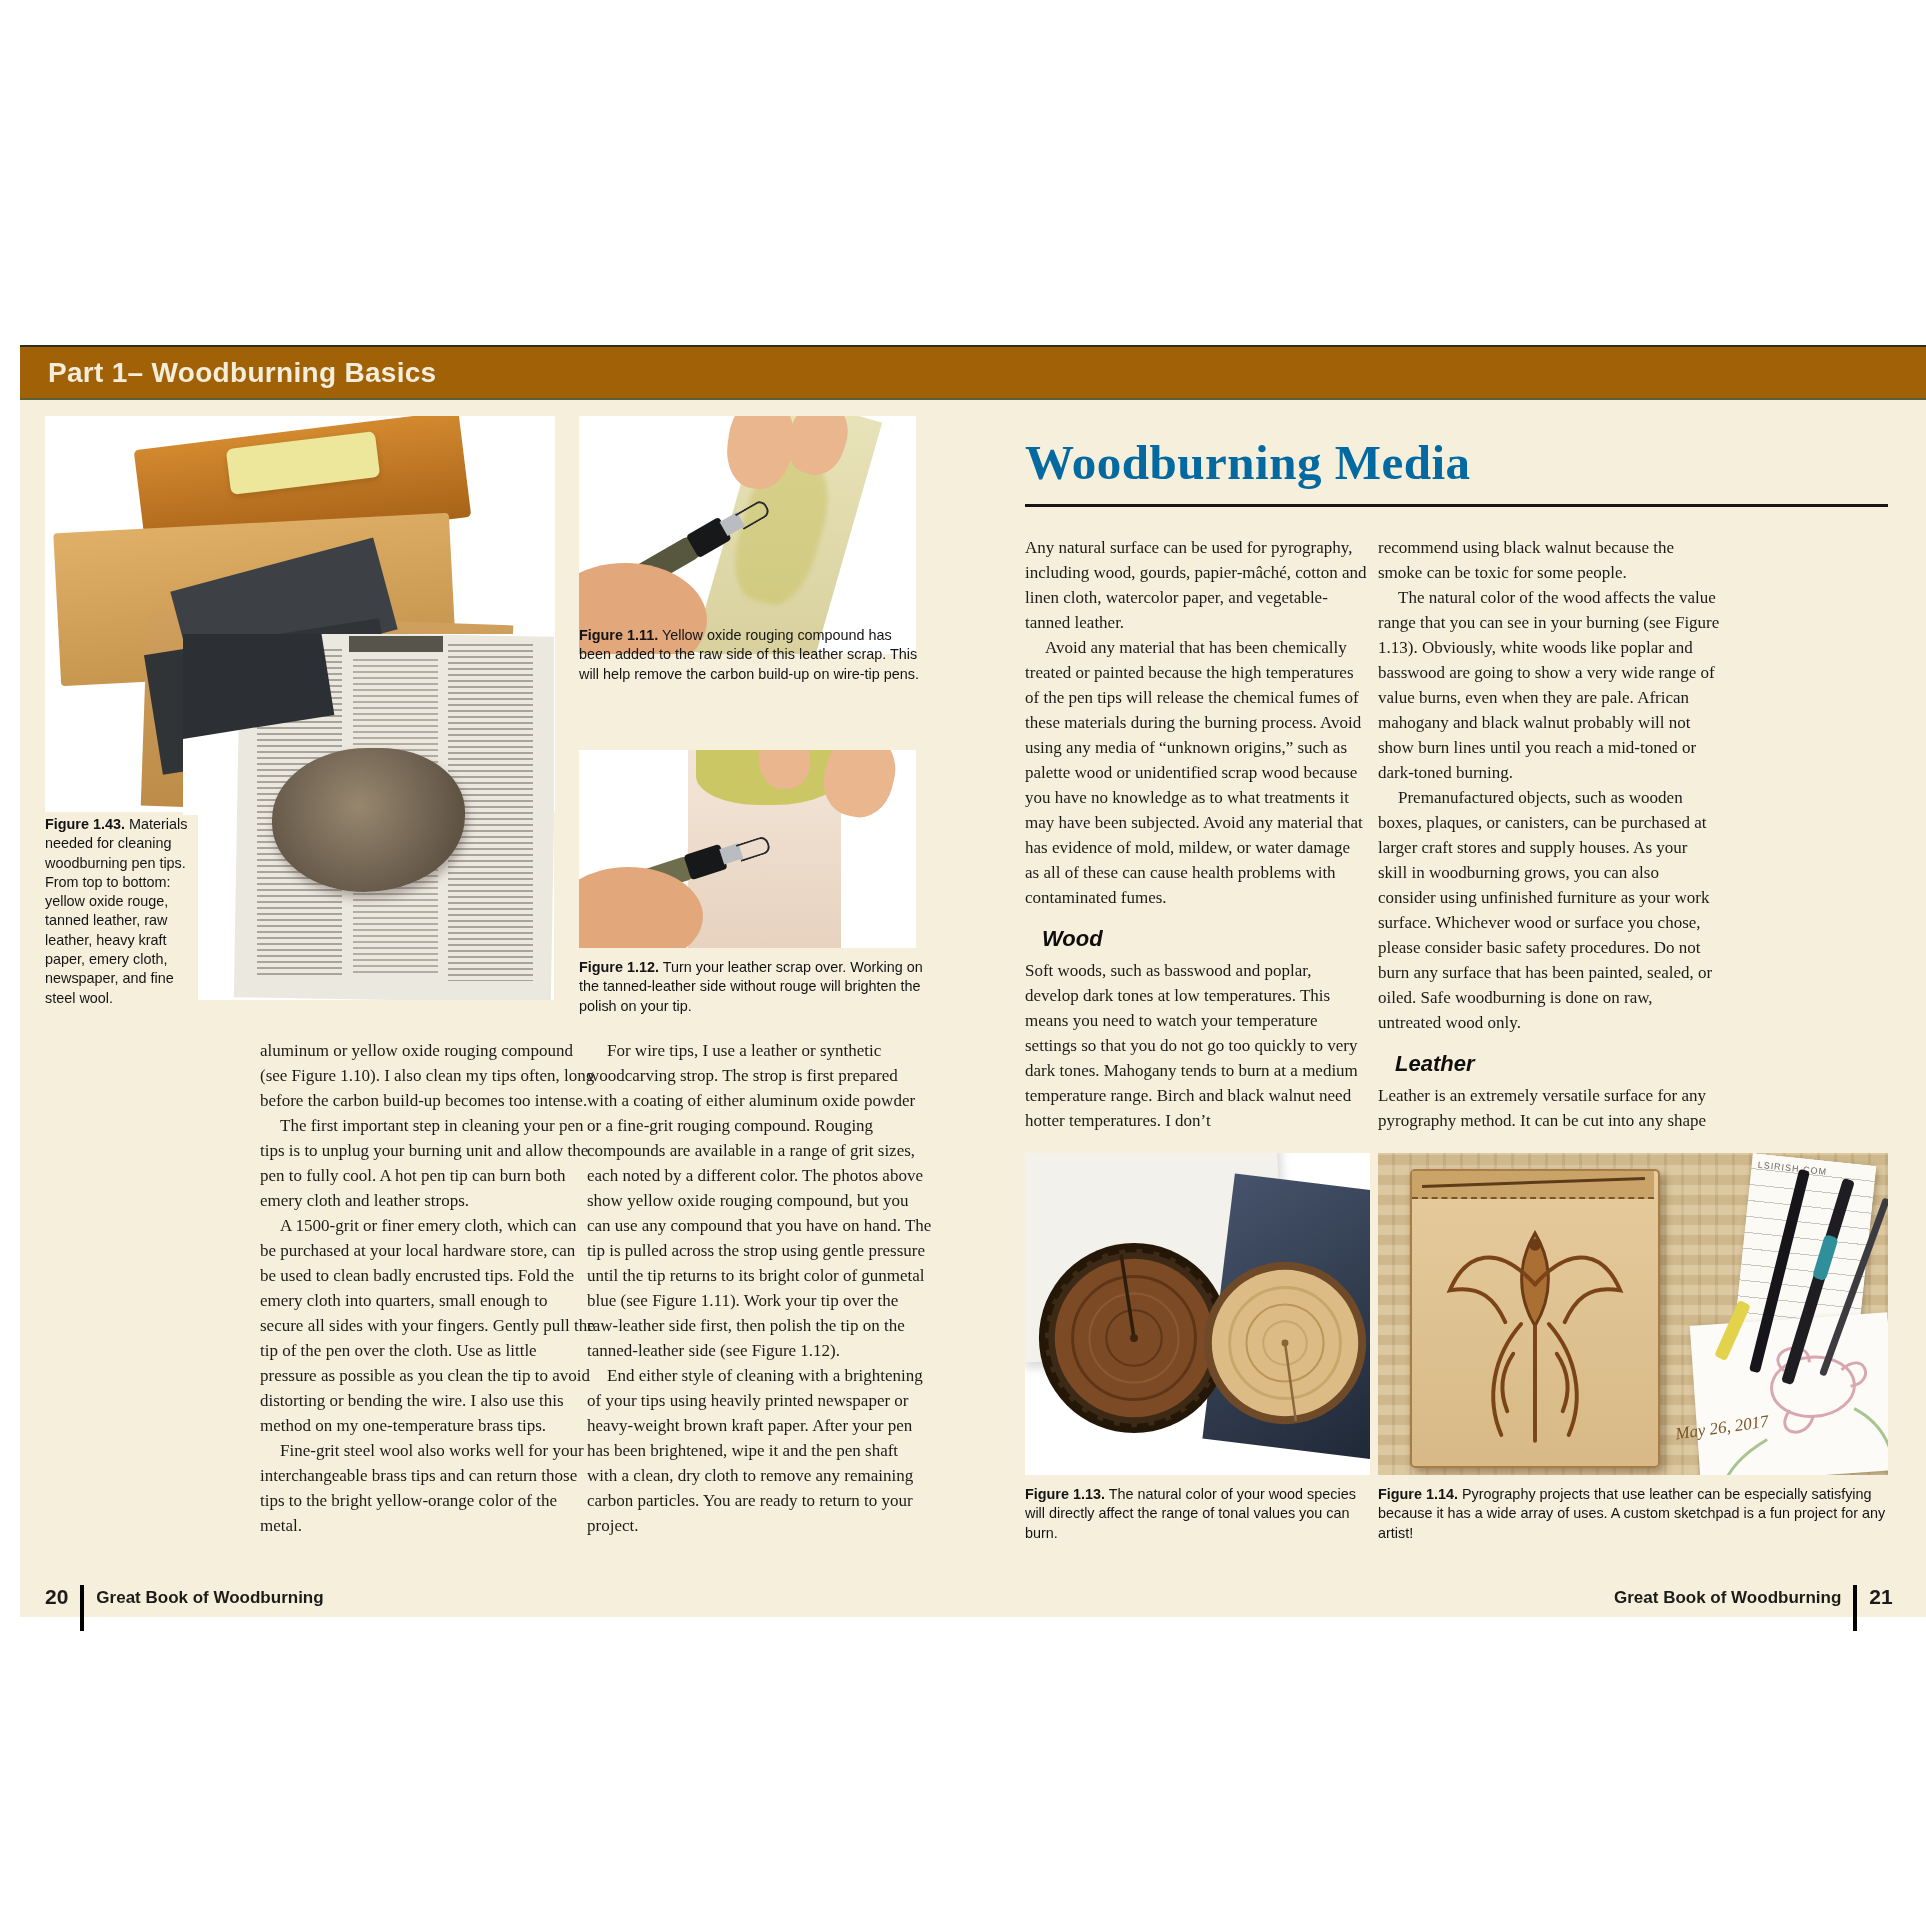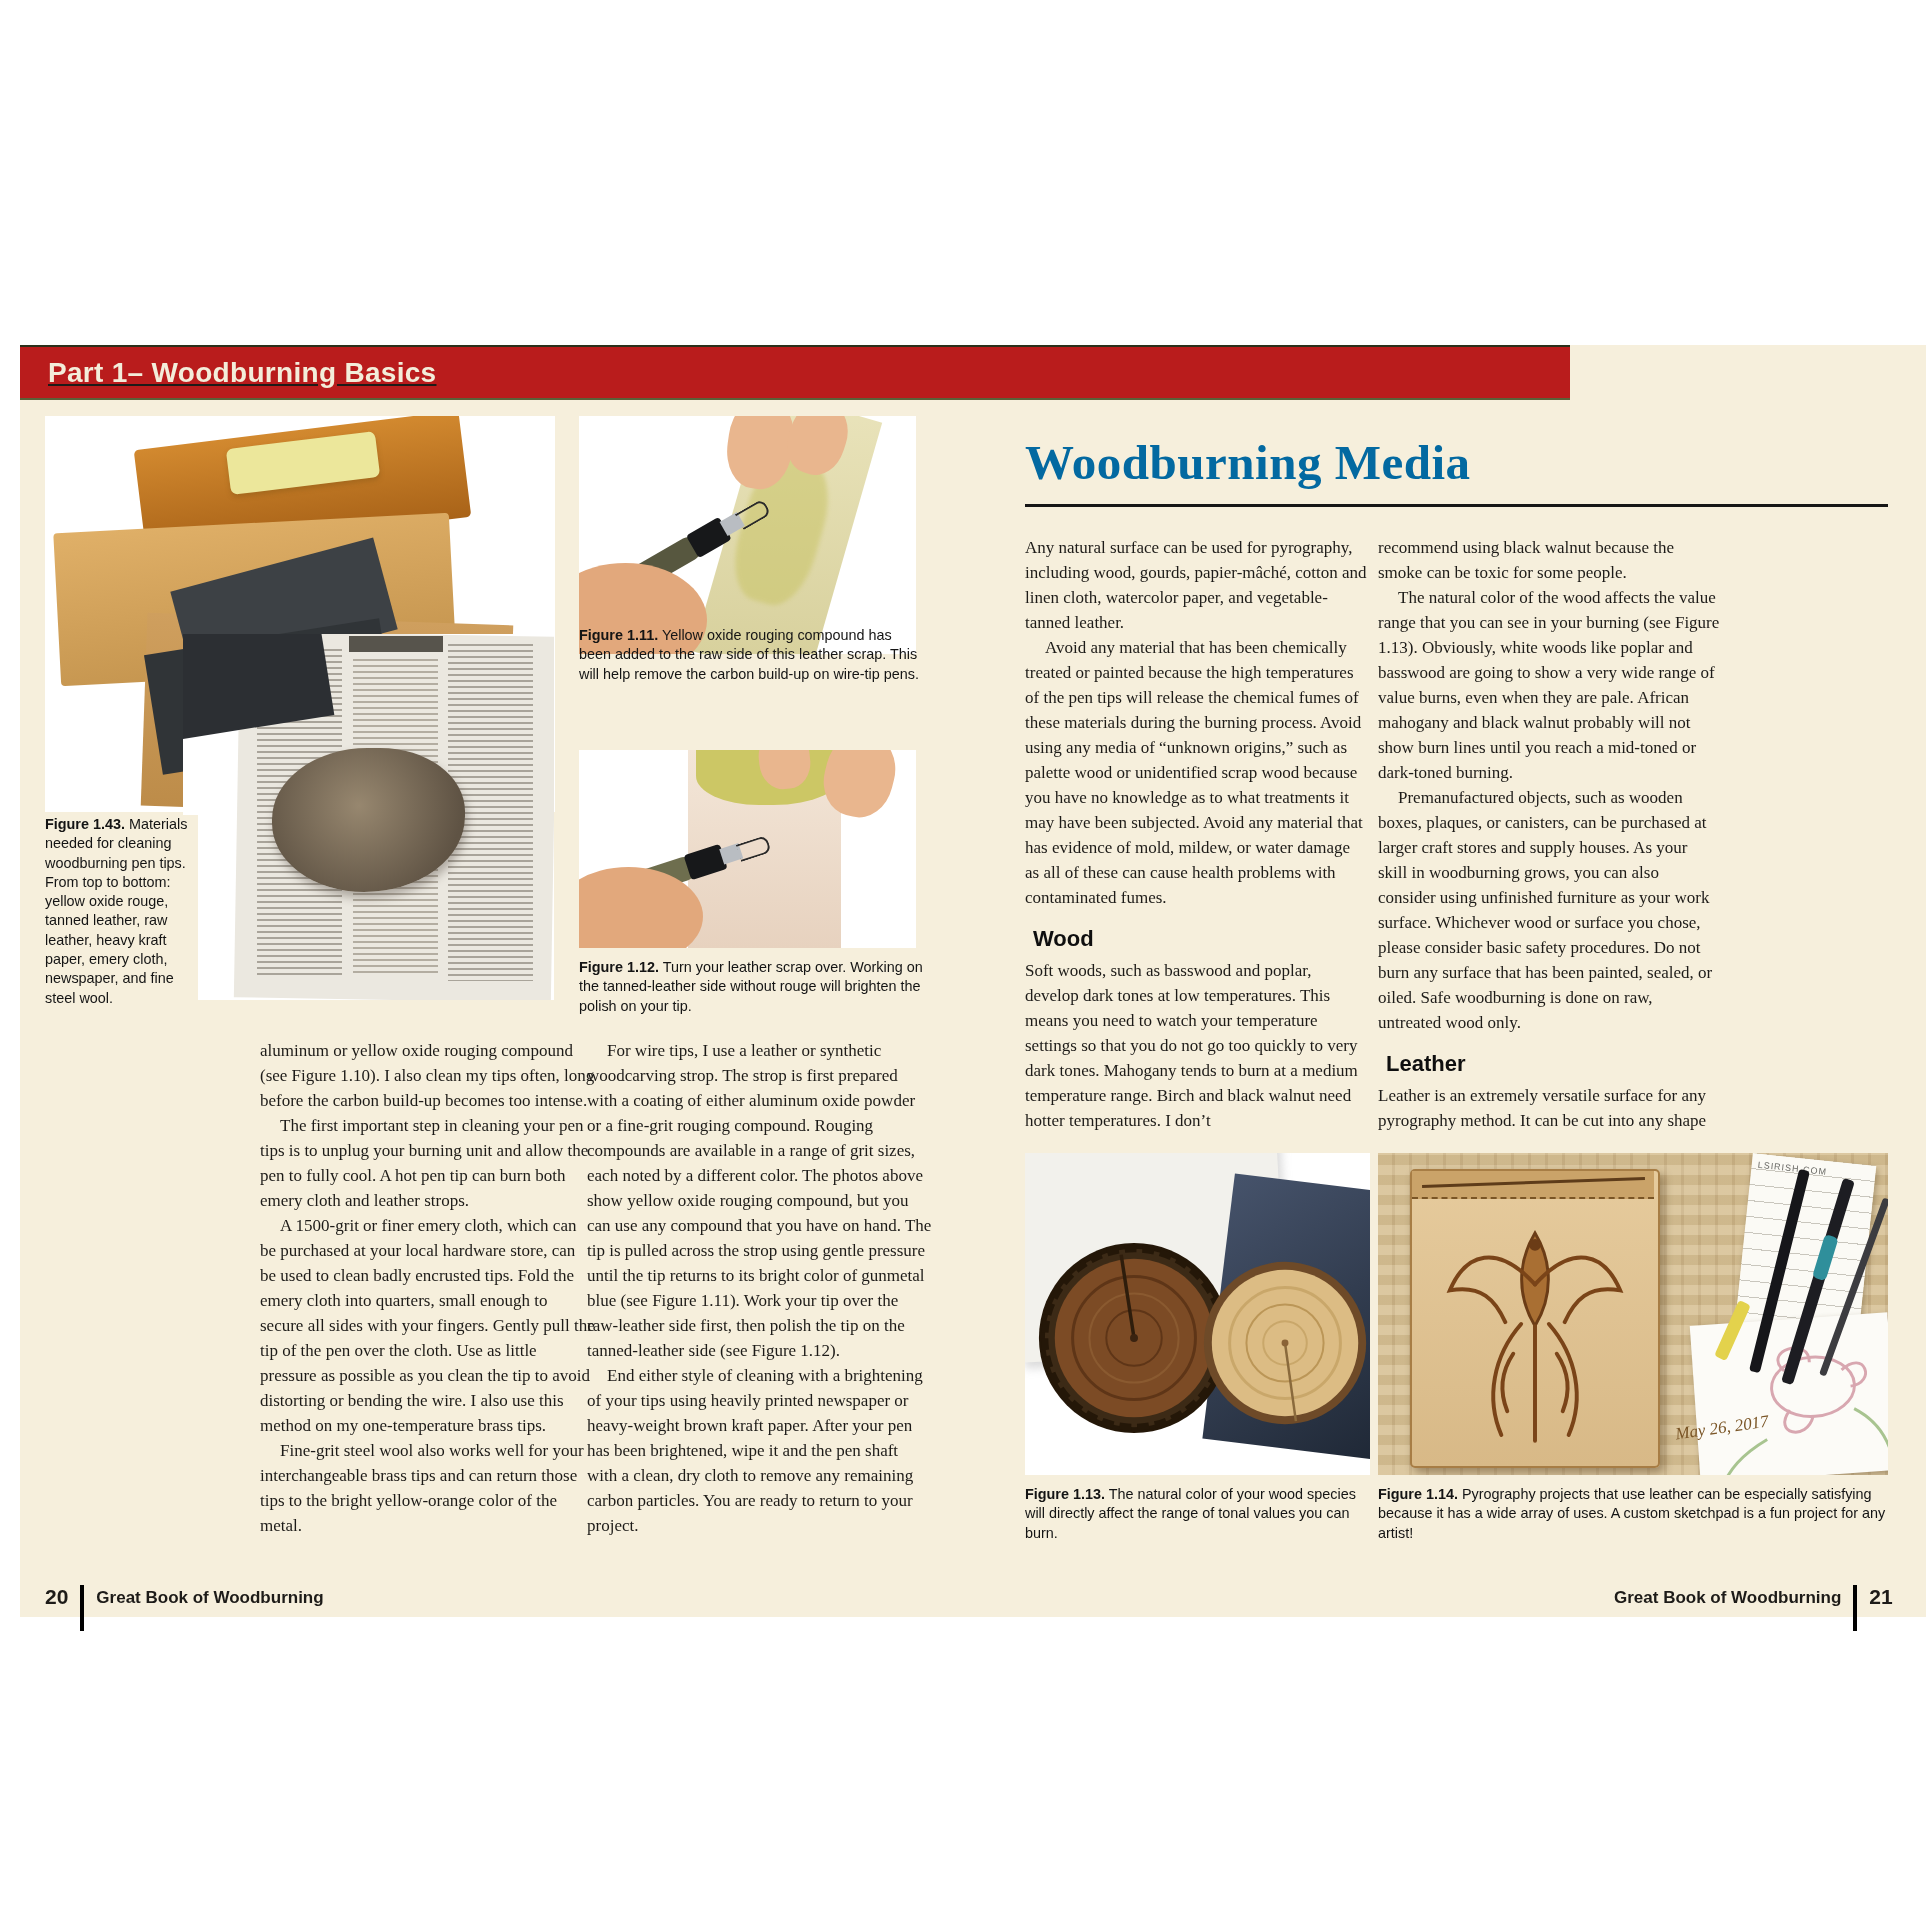--- a/index.html
+++ b/index.html
@@ -3,43 +3,43 @@
 <meta charset="utf-8">
 <style>
   html,body{margin:0;padding:0;}
   body{
     width:1927px;height:1927px;position:relative;background:#ffffff;
     font-family:"Liberation Serif",serif;color:#1d1b18;overflow:hidden;
   }
   .abs{position:absolute;}
   .cream{position:absolute;left:20px;top:345px;width:1907px;height:1272px;background:#f6efdc;}
   .partbar{
-    position:absolute;left:20px;top:345px;width:1550px;height:55px;background:#b91c1c;
-    border-top:2px solid #2b301b;border-bottom:2px solid #5a6138;box-sizing:border-box;text-decoration:underline;
+    position:absolute;left:20px;top:345px;width:1907px;height:55px;background:#a16207;
+    border-top:2px solid #2b301b;border-bottom:2px solid #5a6138;box-sizing:border-box;
   }
   .partbar .label{
     font-family:"Liberation Sans",sans-serif;font-weight:bold;font-size:28px;
     color:#f3edda;line-height:51px;padding-left:28px;letter-spacing:0.3px;
   }
   .photo{position:absolute;background:#ffffff;overflow:hidden;}
   .cap{
     font-family:"Liberation Sans",sans-serif;font-size:14.4px;line-height:19.3px;
     color:#141414;margin:0;
   }
   .cap b{font-weight:bold;}
   .bodycol p{margin:0;font-size:17px;line-height:25px;color:#1d1b18;}
   .bodycol p.ind{text-indent:20px;}
   .rtitle{
     font-family:"Liberation Serif",serif;font-weight:bold;font-size:49px;
     color:#0369a1;margin:0;letter-spacing:0.5px;
   }
   .rule{position:absolute;background:#161616;height:3px;}
   .subhead{
     font-family:"Liberation Sans",sans-serif;font-weight:bold;font-size:22px;
-    color:#0f0f0f;margin:16px 0 6px 8px;
+    color:#0f0f0f;margin:16px 0 6px 17px;font-style:italic;
   }
   .footer{position:absolute;display:flex;align-items:flex-start;margin-top:48px;}
   .pgnum{font-family:"Liberation Sans",sans-serif;font-weight:bold;font-size:21px;line-height:24px;}
   .vr{width:4px;height:46px;background:#000;margin:0 12px;}
   .btitle{font-family:"Liberation Sans",sans-serif;font-weight:bold;font-size:17px;line-height:24px;padding-top:1px;}
   .skin{background:#e9b68e;border-radius:45%;}
   .tinyhdr{font-family:"Liberation Sans",sans-serif;font-size:9px;letter-spacing:1px;color:#6a6a66;}
   .script{font-family:"Liberation Serif",serif;font-style:italic;font-size:17px;color:#7a5526;}
 </style>
 </head>

